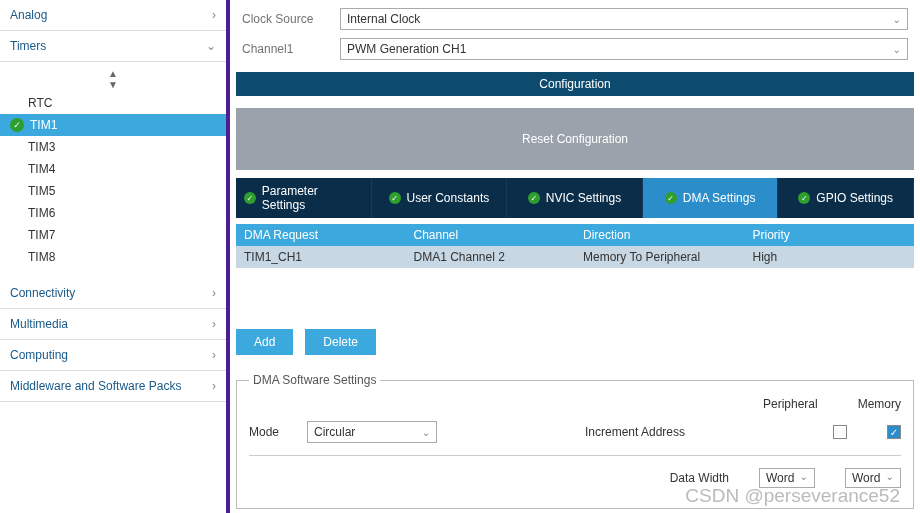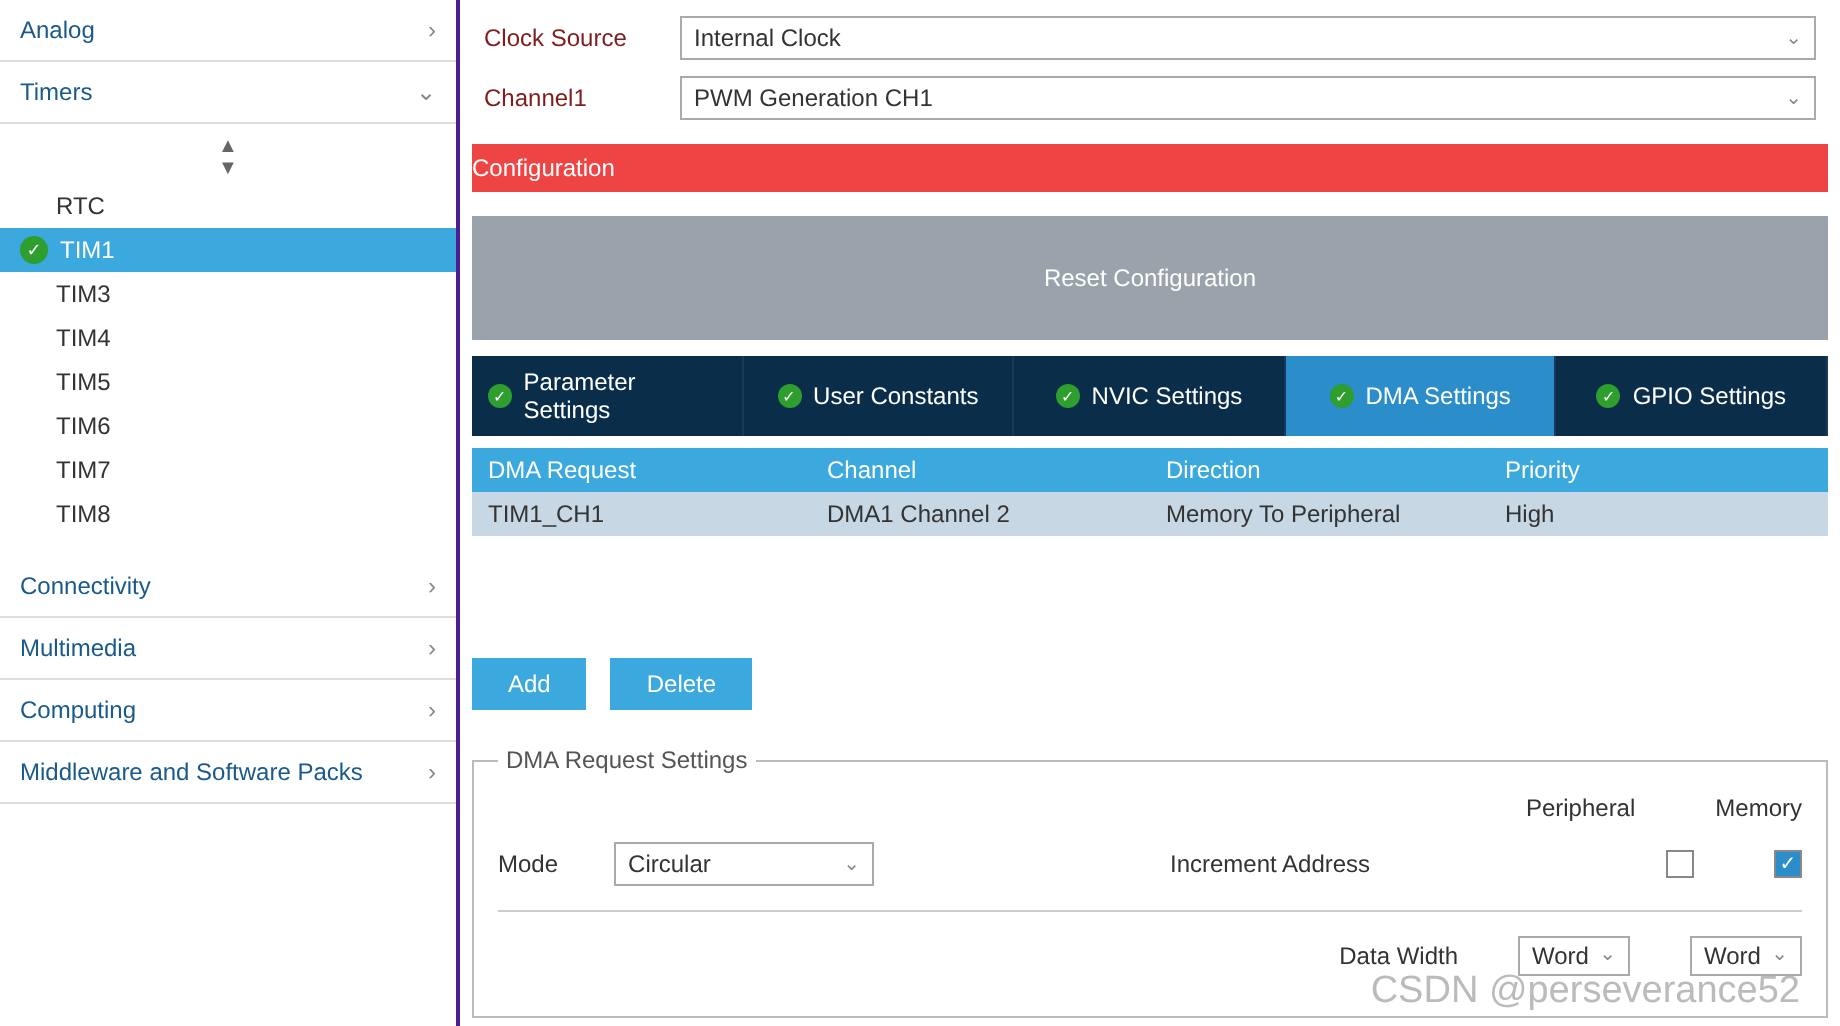--- a/index.html
+++ b/index.html
@@ -1,30 +1,30 @@
 <!DOCTYPE html>
 <html><head>
 <meta charset="utf-8">
 <style>
 *{box-sizing:border-box;margin:0;padding:0;font-family:Arial,sans-serif;font-size:12px}
 body{display:flex;width:920px;height:513px;background:#fff;color:#333;overflow:hidden}
-.sidebar{width:230px;border-right:2px solid #4c1d95;display:flex;flex-direction:column}
+.sidebar{width:230px;border-right:4px solid #4c1d95;display:flex;flex-direction:column}
 .cat{display:flex;justify-content:space-between;align-items:center;padding:8px 10px;border-bottom:1px solid #ddd;color:#1a5a8a;cursor:pointer}
 .cat .arrow{color:#888}
 .timer-list{padding:4px 0 10px 0}
 .updown{text-align:center;color:#666;padding:2px;font-size:10px}
 .titem{padding:4px 10px 4px 28px;color:#333;display:flex;align-items:center;gap:6px;cursor:pointer}
 .titem.sel{background:#3BA8DE;color:#fff}
 .check{display:inline-flex;width:14px;height:14px;border-radius:50%;background:#2e9e2e;color:#fff;align-items:center;justify-content:center;font-size:9px;margin-left:-18px}
 .main{flex:1;display:flex;flex-direction:column;padding:4px 6px;background:#fff;overflow:hidden}
 .row{display:flex;align-items:center;gap:8px;padding:4px 6px}
-.lbl{width:90px;color:#7f1d1d}
+.lbl{width:90px;color:#737373}
 .sel-box{flex:1;border:1px solid #aaa;padding:3px 6px;display:flex;justify-content:space-between;align-items:center;background:#fff}
 .chev{color:#888;font-size:10px}
-.cfg-bar{background:#ef4444;color:#fff;text-align:left;padding:5px 0;margin:8px 0 4px 0}
+.cfg-bar{background:#0c4a6e;color:#fff;text-align:center;padding:5px 0;margin:8px 0 4px 0}
 .reset-btn{background:#9aa3ab;color:#fff;border:none;padding:24px 12px;margin:8px 0}
 .tabs{display:flex;background:#0a2d4a}
 .tab{flex:1;color:#fff;padding:6px 8px;border-right:1px solid #1a3a5a;display:flex;align-items:center;gap:6px;cursor:pointer;font-size:11px;justify-content:center}
 .tab.act{background:#2b8dc9}
 .tab .ok{width:12px;height:12px;border-radius:50%;background:#2e9e2e;display:inline-flex;align-items:center;justify-content:center;font-size:8px}
 .tbl-head{display:flex;background:#3BA8DE;color:#fff;margin-top:6px}
 .tbl-head>div,.tbl-row>div{flex:1;padding:4px 8px;text-align:left}
 .tbl-row{display:flex;background:#c7d7e3}
 .tbl-row>div{text-align:left}
 .btns{display:flex;gap:12px;margin:14px 0}
@@ -155,21 +155,21 @@
  </div>
 
  <div style="flex:1"></div>
 
  <div class="btns">
   <button class="btn">Add</button>
   <button class="btn">Delete</button>
  </div>
 
  <fieldset>
-  <legend>DMA Request Settings</legend>
+  <legend>DMA Software Settings</legend>
   <div class="set-grid" style="justify-content:flex-end;margin-bottom:10px">
    <div class="cols">
     <div>Peripheral</div>
     <div>Memory</div>
    </div>
   </div>
   <div class="set-grid">
    <span>Mode</span>
    <div class="mode-sel">
           <span>Circular</span>

